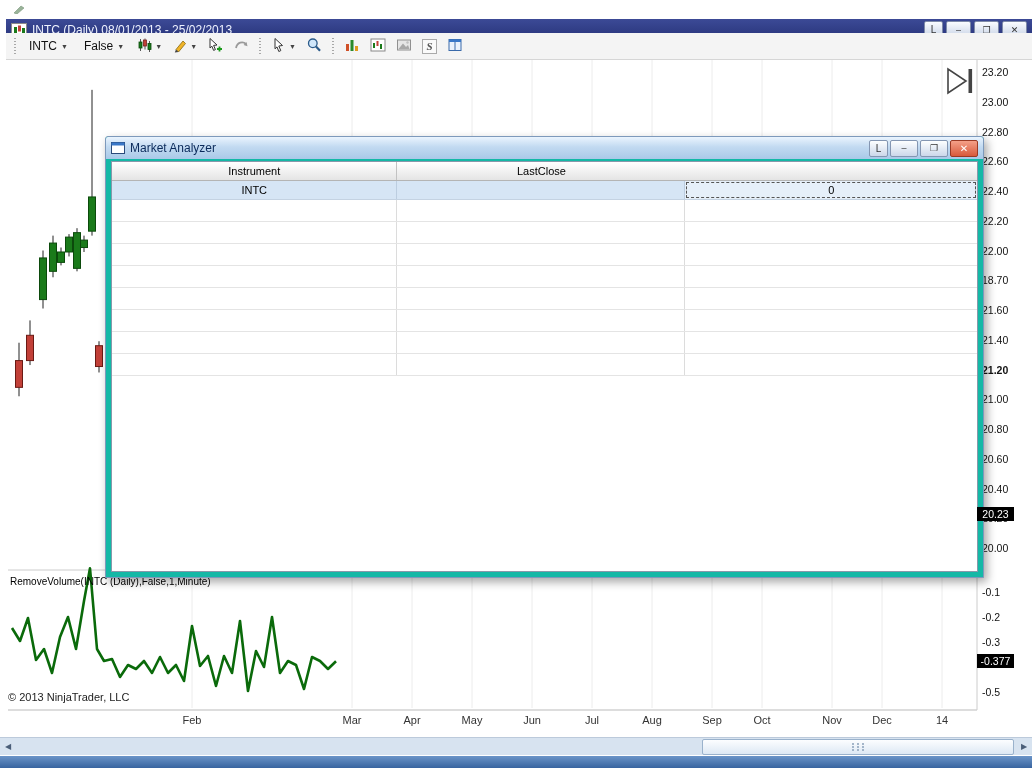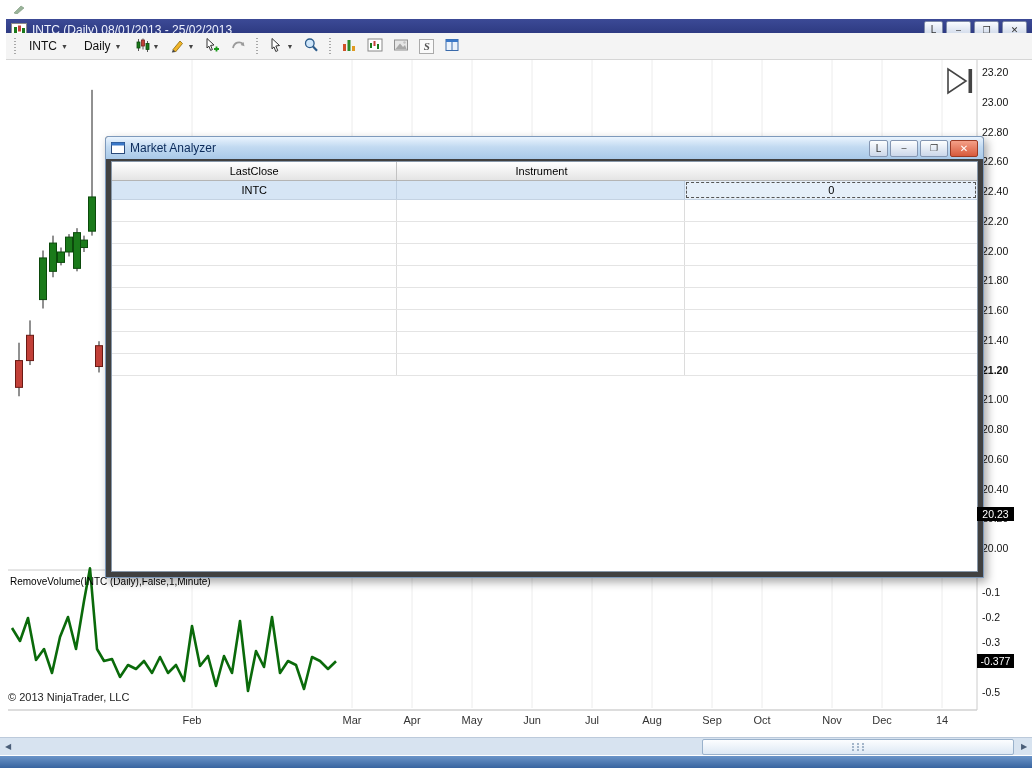--- a/index.html
+++ b/index.html
@@ -32,21 +32,21 @@
   #price-axis-region{left:978px;top:59px;width:54px;height:651px;}
   #time-axis-region{left:0;top:710px;width:977px;height:26px;}
   .price-label{position:absolute;left:4px;font-size:10.5px;color:#111;white-space:nowrap;}
   .time-label{position:absolute;top:4px;font-size:11px;color:#333;transform:translateX(-50%);}
   .axis-badge{position:absolute;left:977px;width:37px;height:14px;background:#000;color:#fff;
     font-size:10.5px;display:flex;align-items:center;justify-content:center;z-index:12;}
   .indicator-label{position:absolute;left:10px;top:576px;font-size:10px;color:#000;z-index:2;}
   .copyright{position:absolute;left:8px;top:691px;font-size:11px;color:#222;z-index:2;}
   
   .analyzer{position:absolute;left:105px;top:136px;width:877px;height:440px;z-index:10;
-    background:#404040;border:1px solid #7d99bb;border-radius:3px 3px 0 0;
+    background:#14b8a6;border:1px solid #7d99bb;border-radius:3px 3px 0 0;
     box-shadow:3px 4px 10px rgba(0,0,0,.35);}
   .an-titlebar{height:22px;display:flex;align-items:center;padding:0 5px;
     background:linear-gradient(#eaf4fe,#c2daf1 45%,#a9c9e8);border-radius:2px 2px 0 0;
     font-size:12px;color:#0a2a5a;}
   .an-icon{display:inline-flex;margin-right:5px;}
   .an-btns{margin-left:auto;display:flex;align-items:center;}
   .an-btn{min-width:26px;height:15px;margin-left:2px;background:linear-gradient(#fdfeff,#ccd8ea);
     border:1px solid #8496b2;border-radius:2px;color:#333;font-size:9px;
     display:inline-flex;align-items:center;justify-content:center;cursor:default;}
   .an-lock{min-width:17px;font-size:10px;}
@@ -110,21 +110,21 @@
     </span>
   </div>
 
   <div class="toolbar">
     <span class="tb-grip"></span>
     <span class="tb-dd">
       <span>INTC</span>
       <span class="caret">▼</span>
     </span>
     <span class="tb-dd">
-      <span>Daily</span>
+      <span>False</span>
       <span class="caret">▼</span>
     </span>
     <span class="tb-btn">
       <span><svg width="16" height="16" viewBox="0 0 16 16">
             <line x1="3.5" y1="2" x2="3.5" y2="14" stroke="#555"></line>
             <rect x="2" y="5" width="3" height="6" fill="#1a7a1a" stroke="#0c4a0c" stroke-width="0.8"></rect>
             <line x1="8" y1="1.5" x2="8" y2="12.5" stroke="#555"></line>
             <rect x="6.5" y="3" width="3" height="6" fill="#c24038" stroke="#7a241e" stroke-width="0.8"></rect>
             <line x1="12.5" y1="4" x2="12.5" y2="15" stroke="#555"></line>
             <rect x="11" y="6.5" width="3" height="6" fill="#1a7a1a" stroke="#0c4a0c" stroke-width="0.8"></rect>
@@ -240,21 +240,21 @@
     </svg>
 
   <div class="axis-region" id="price-axis-region">
       <div class="price-label" style="top: 7px;">23.20</div>
       <div class="price-label" style="top: 36.75px;">23.00</div>
       <div class="price-label" style="top: 66.5px;">22.80</div>
       <div class="price-label" style="top: 96.25px;">22.60</div>
       <div class="price-label" style="top: 126px;">22.40</div>
       <div class="price-label" style="top: 155.75px;">22.20</div>
       <div class="price-label" style="top: 185.5px;">22.00</div>
-      <div class="price-label" style="top: 215.25px;">21.80</div>
+      <div class="price-label" style="top: 215.25px;">18.70</div>
       <div class="price-label" style="top: 245px;">21.60</div>
       <div class="price-label" style="top: 274.75px;">21.40</div>
       <div class="price-label" style="top: 304.5px; font-weight: bold;">21.20</div>
       <div class="price-label" style="top: 334.25px;">21.00</div>
       <div class="price-label" style="top: 364px;">20.80</div>
       <div class="price-label" style="top: 393.75px;">20.60</div>
       <div class="price-label" style="top: 423.5px;">20.40</div>
       <div class="price-label" style="top: 453.25px;">20.20</div>
       <div class="price-label" style="top: 483px;">20.00</div>
       <div class="price-label" style="top: 527px;">-0.1</div>
@@ -294,22 +294,22 @@
       <span>Market Analyzer</span>
       <span class="an-btns">
         <span class="an-btn an-lock">L</span>
         <span class="an-btn">–</span>
         <span class="an-btn">❐</span>
         <span class="an-btn an-close">✕</span>
       </span>
     </div>
     <div class="an-client">
       <div class="an-header" id="an-header">
+          <div class="an-hcell">Instrument</div>
           <div class="an-hcell">LastClose</div>
-          <div class="an-hcell">Instrument</div>
         </div>
       <div class="an-row">
         <div class="an-cell">INTC</div>
         <div class="an-cell"></div>
         <div class="an-cell an-cell-focus">0</div>
       </div>
       <div id="an-empty-rows">
           <div class="an-empty-row">
             <div class="an-ecell"></div>
             <div class="an-ecell"></div>

